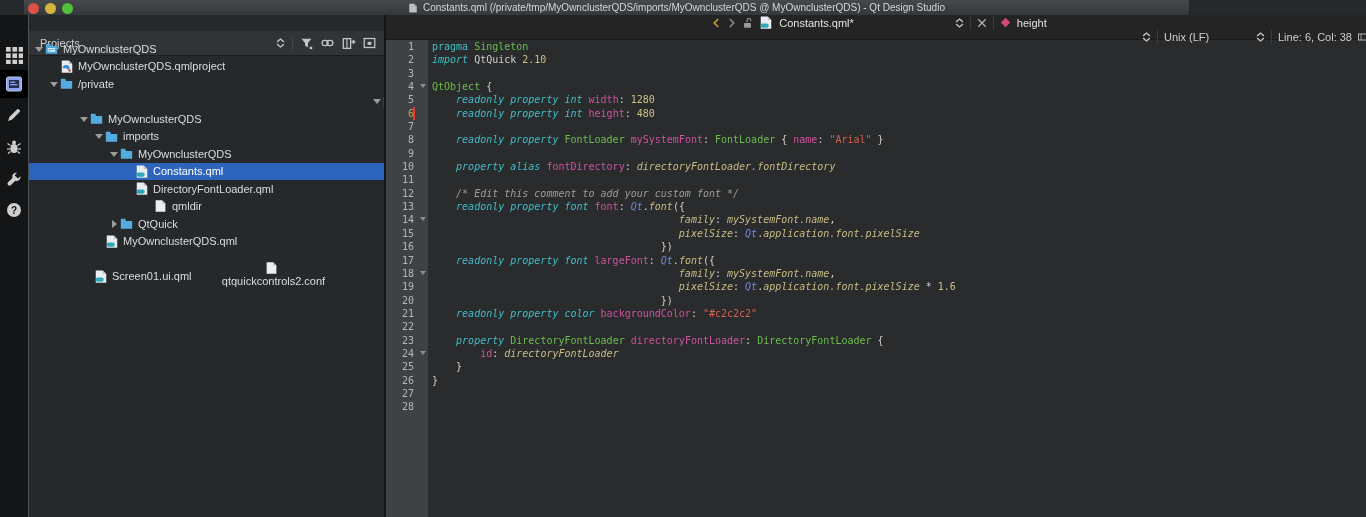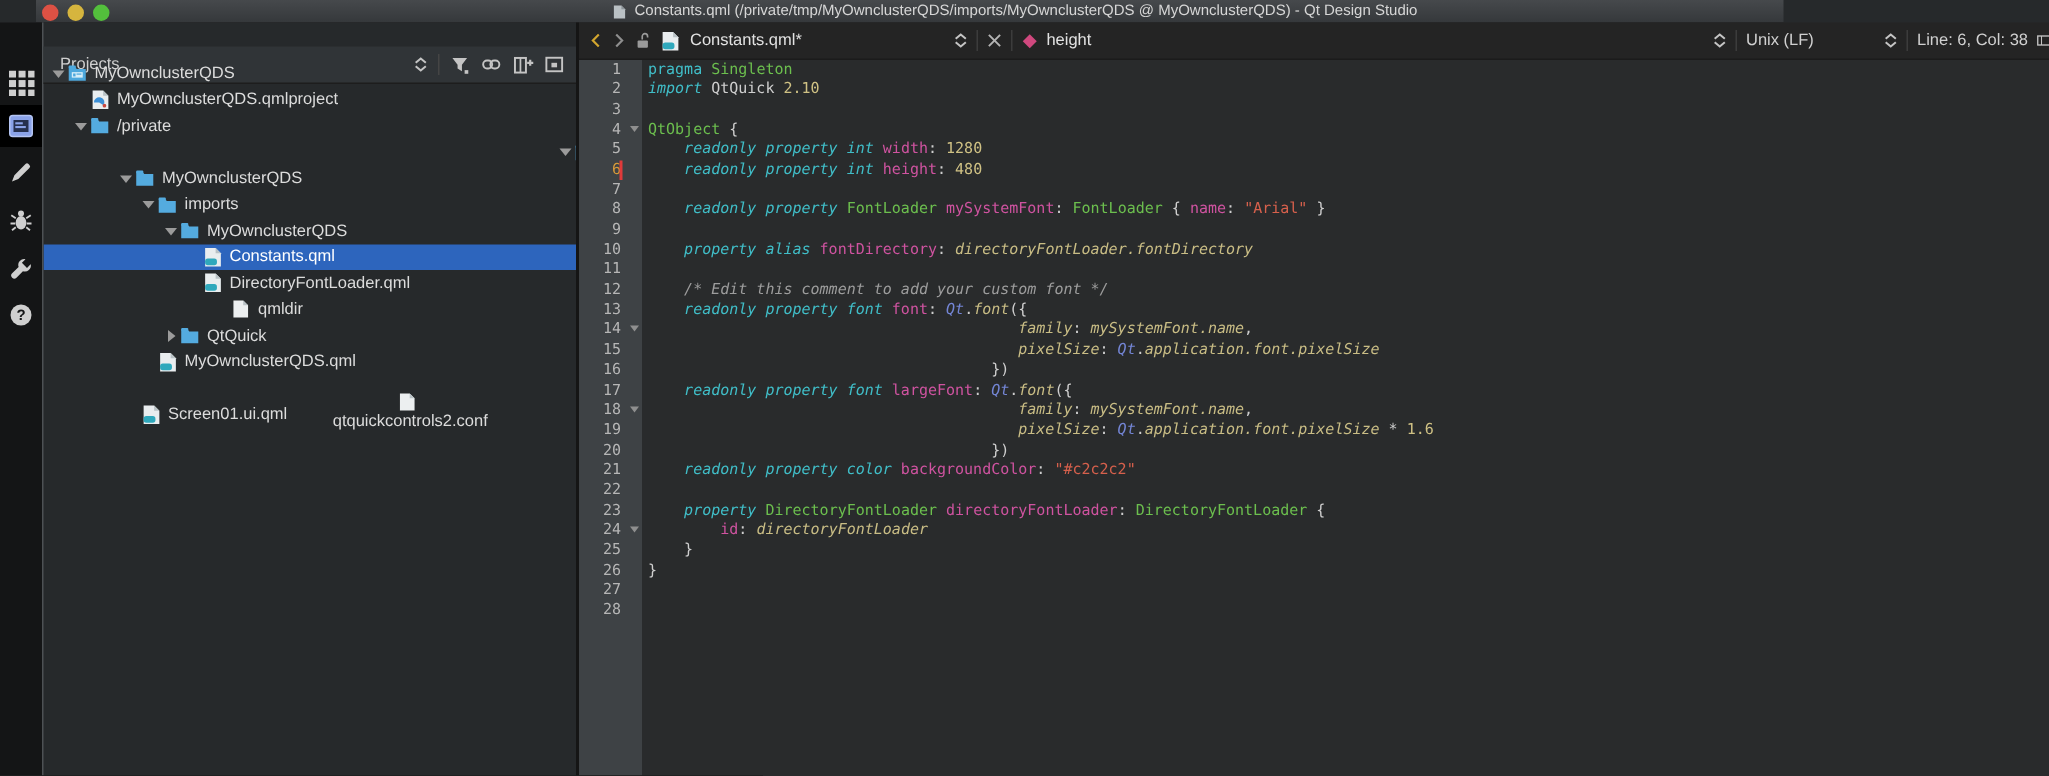--- a/index.html
+++ b/index.html
@@ -33,21 +33,21 @@
       border-right:4px solid transparent;border-top:5px solid #9b9b9b;}
   .t-arrow.col::after{content:"";position:absolute;left:3px;top:1px;border-top:4px solid transparent;
       border-bottom:4px solid transparent;border-left:5px solid #9b9b9b;}
   .t-icon{width:15px;height:13px;flex:0 0 15px;display:flex;align-items:center;justify-content:center;}
   
   .splitter{position:absolute;left:384px;top:15px;width:2px;height:502px;background:#151515;cursor:col-resize;}
   
   .editor{position:absolute;left:386px;top:15px;width:980px;height:502px;background:#292b2c;}
   .e-toolbar{position:absolute;left:0;top:0;width:100%;height:25px;background:#242424;
              border-bottom:1px solid #1b1b1b;display:flex;align-items:center;box-sizing:border-box;
-             font-size:11px;color:#d6d6d6;}
+             font-size:11px;color:#d6d6d6;flex-direction:column;}
   .etb-left{display:flex;align-items:center;gap:6px;padding-left:7px;}
   .etb-right{margin-left:auto;display:flex;align-items:center;gap:6px;padding-right:0;}
   .etb-sep{width:1px;height:14px;background:#3c3c3c;}
   .e-file{font-size:11px;color:#e2e2e2;white-space:nowrap;}
   .e-sym{font-size:11px;color:#e2e2e2;}
   .enc{width:86px;font-size:11px;color:#d0d0d0;}
   .lncol{font-size:11px;color:#d0d0d0;white-space:nowrap;}
   .e-body{position:absolute;left:0;top:25px;width:100%;bottom:0;}
   .gutter{position:absolute;left:0;top:0;width:42px;bottom:0;background:#3e4245;}
   .g-line{position:relative;height:13.35px;font-family:"DejaVu Sans Mono",monospace;font-size:10px;

